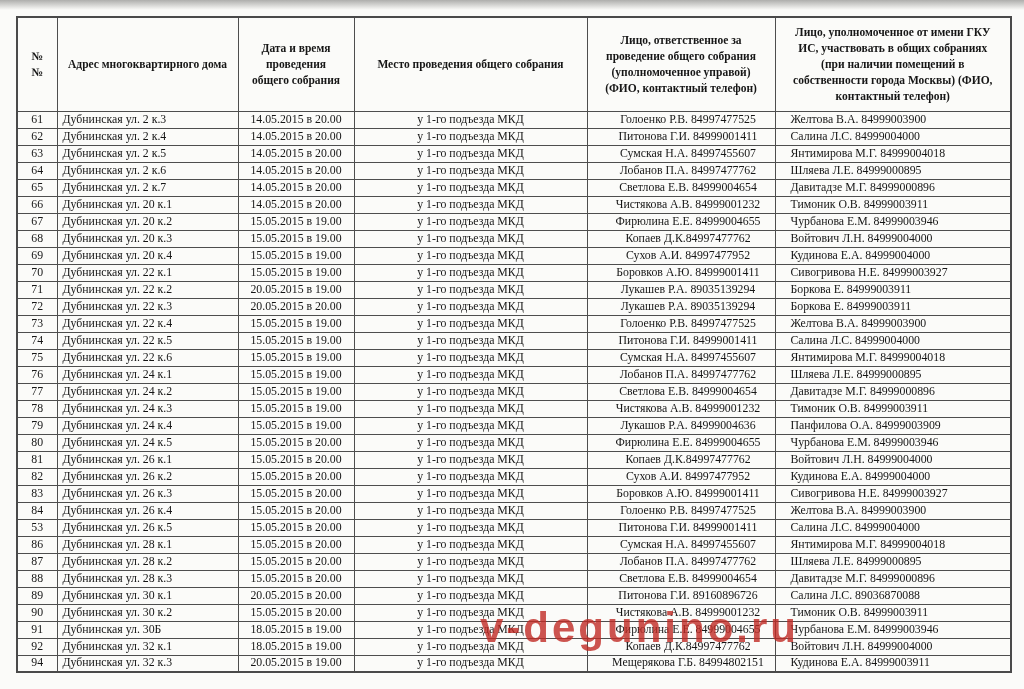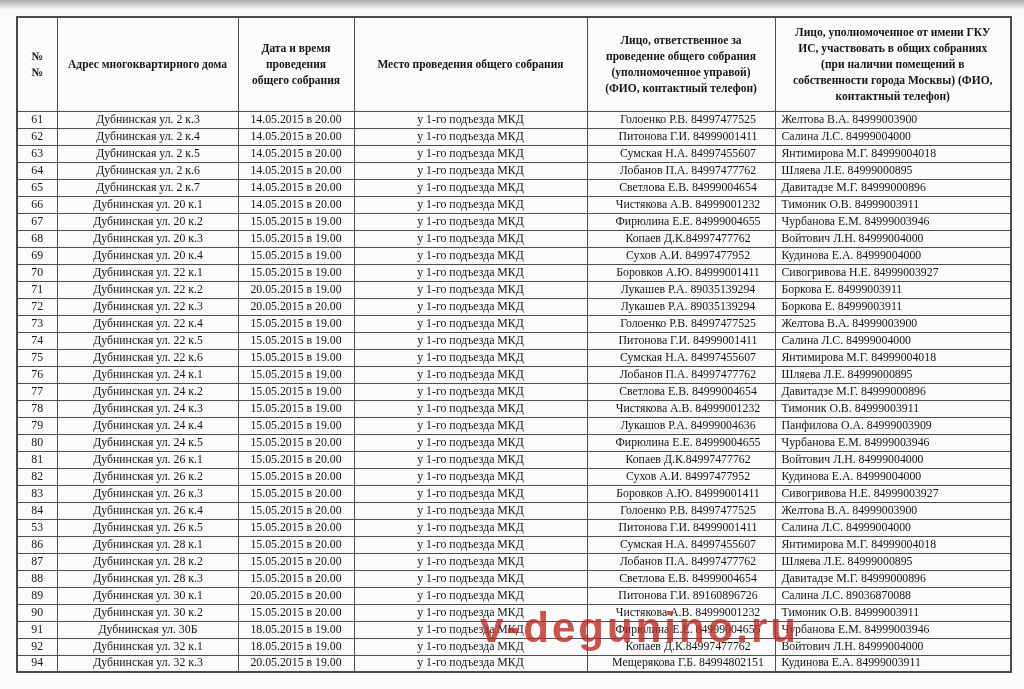--- a/index.html
+++ b/index.html
@@ -10,25 +10,25 @@
   table.doc{position:absolute;left:16px;top:16px;width:994px;border-collapse:collapse;
             table-layout:fixed;color:#161616;border:2px solid #4a4a4a;}
   .doc th,.doc td{border:1px solid #4e4e4e;}
   .doc thead tr{height:94px;}
   .doc th{font-weight:bold;font-size:11.5px;line-height:1.4;padding:2px 10px;
           text-align:center;vertical-align:middle;}
   .doc tbody tr{height:17px;}
   .doc td{font-size:11.8px;line-height:1;padding:0 4px;white-space:nowrap;
           overflow:hidden;vertical-align:middle;}
   td.c0{text-align:center;}
-  td.c1{text-align:center;padding-left:5px;}
+  td.c1{text-align:left;padding-left:5px;}
   td.c2{text-align:center;}
   td.c3{text-align:center;margin-top:30px;}
   td.c4{text-align:center;padding-left:18px;}
-  td.c5{text-align:left;padding-left:6px;}
+  td.c5{text-align:left;padding-left:15px;}
   .watermark{position:absolute;left:480px;top:607px;line-height:1;white-space:nowrap;
              font-family:"Liberation Sans",sans-serif;font-weight:bold;
              font-size:42px;letter-spacing:3px;color:rgba(192,42,36,0.80);}
 </style>
 </head>
 <body>
 
 <div class="scan-top"></div>
 
 <table class="doc">

